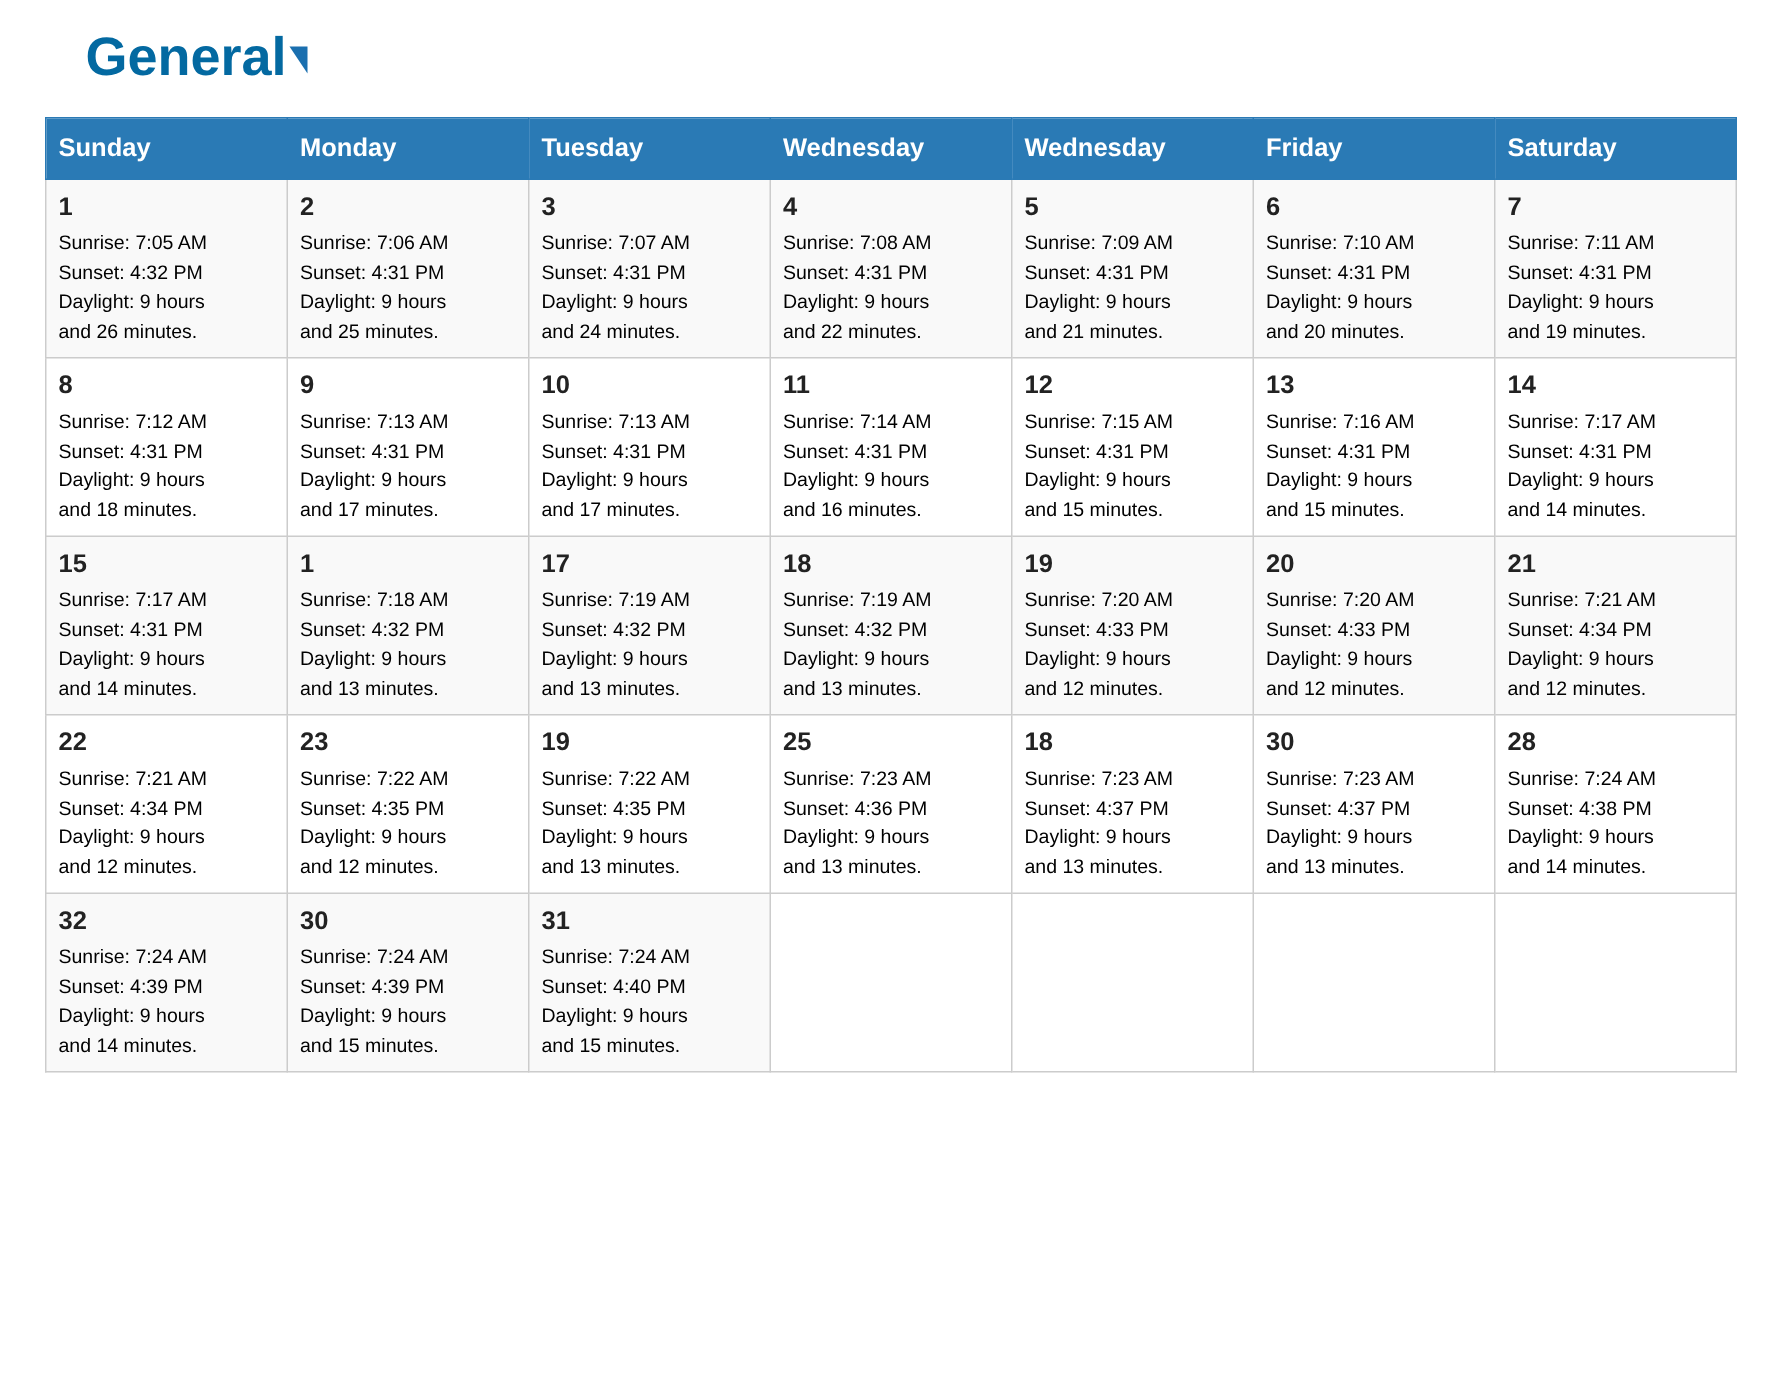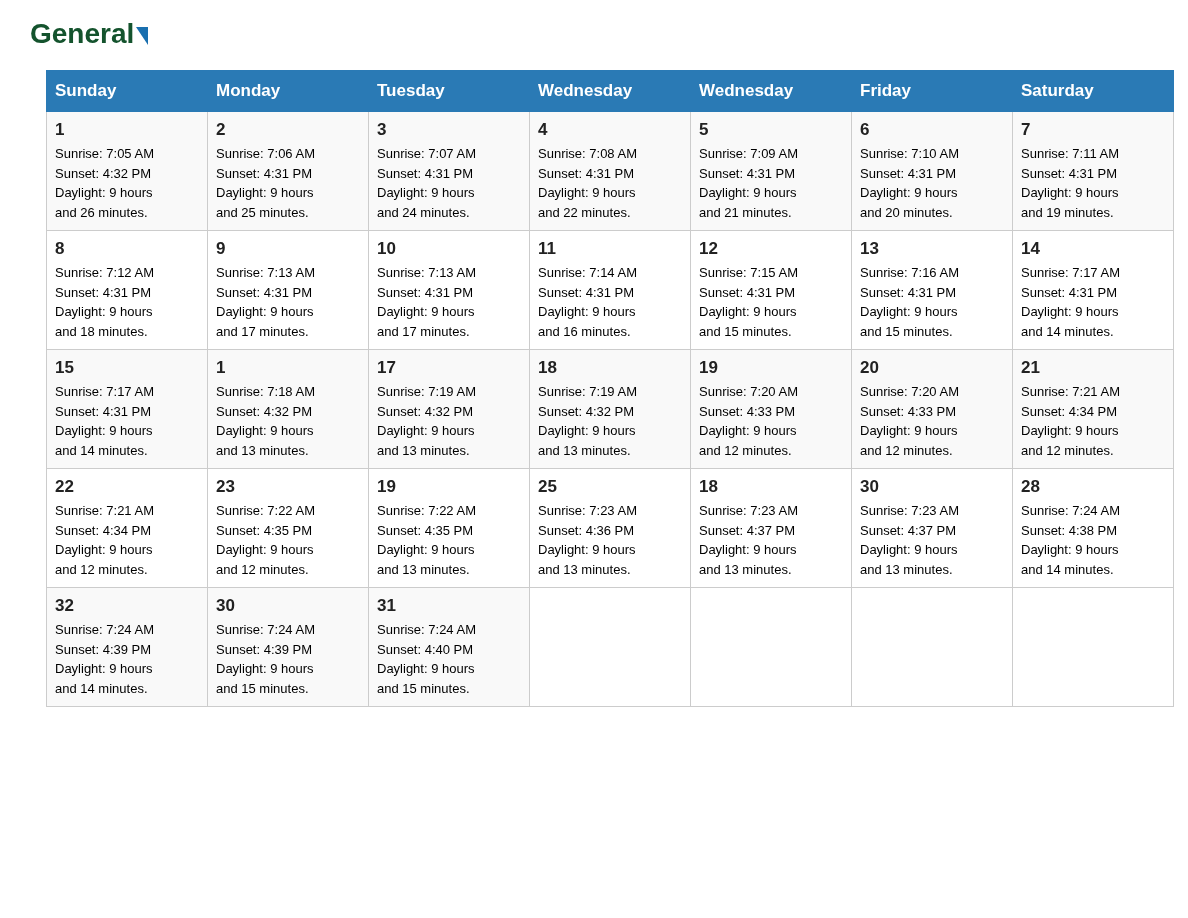--- a/index.html
+++ b/index.html
@@ -15,24 +15,25 @@
       justify-content: space-between;
       align-items: flex-start;
       margin-bottom: 20px;
     }
     .logo {
       display: flex;
       flex-direction: column;
       align-items: flex-start;
     }
     .logo-text {
-      font-size: 28px;
-      font-weight: bold;
-      color: #14532d;
+      font-size: 36px;
+      font-weight: bold;
+      color: #0369a1;
       line-height: 1;
+      margin-left: 27px;
     }
     .logo-arrow {
       width: 0;
       height: 0;
       border-left: 12px solid transparent;
       border-right: 0px solid transparent;
       border-top: 18px solid #1a6faf;
       display: inline-block;
       margin-left: 2px;
       vertical-align: middle;
@@ -54,21 +55,20 @@
     }
     .location {
       font-size: 22px;
       color: #555;
       margin-top: 4px;
     }
     table {
       width: 100%;
       border-collapse: collapse;
       table-layout: fixed;
-      margin-left: 16px;
     }
     thead th {
       background-color: #2a7ab5;
       color: #fff;
       padding: 10px 8px;
       font-size: 17px;
       font-weight: bold;
       text-align: left;
       border: 1px solid #2a7ab5;
     }

